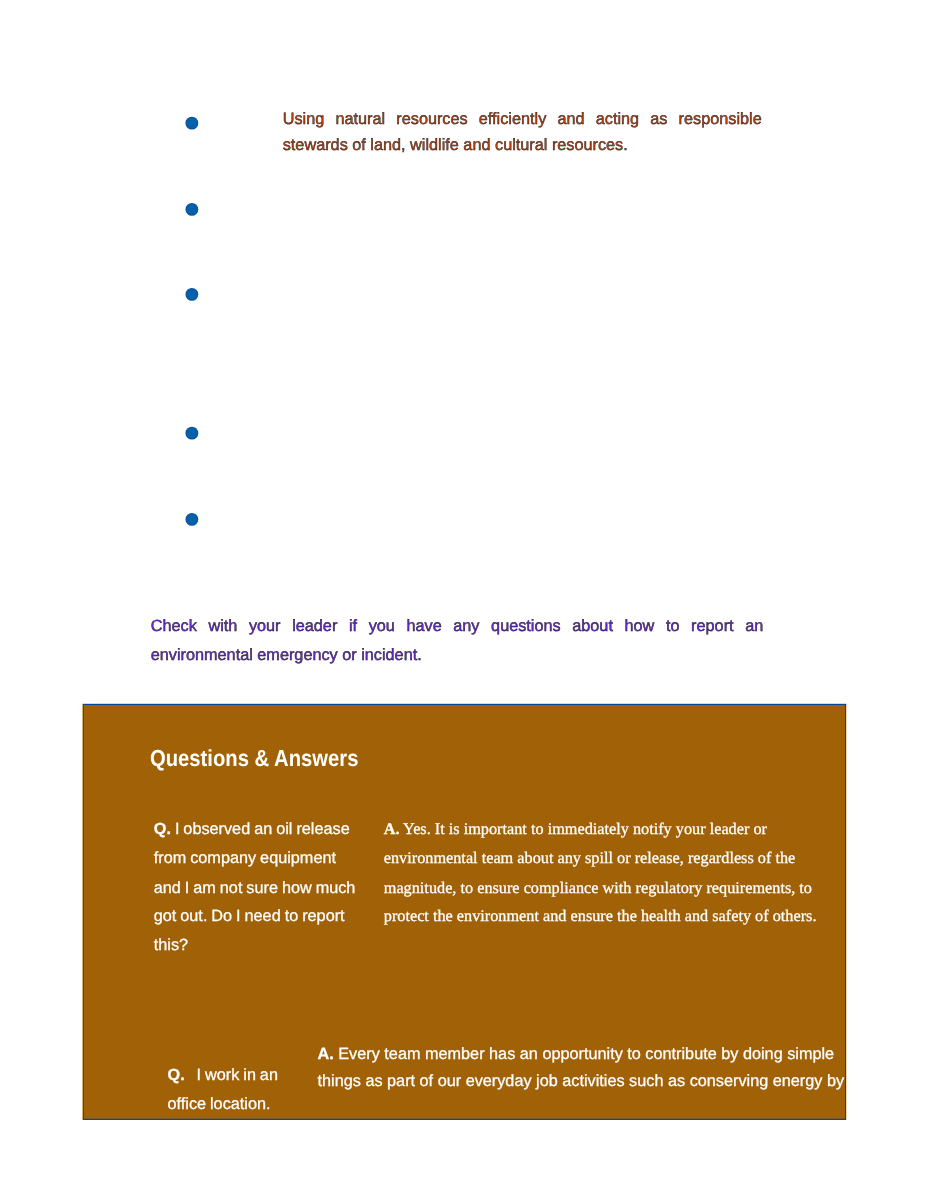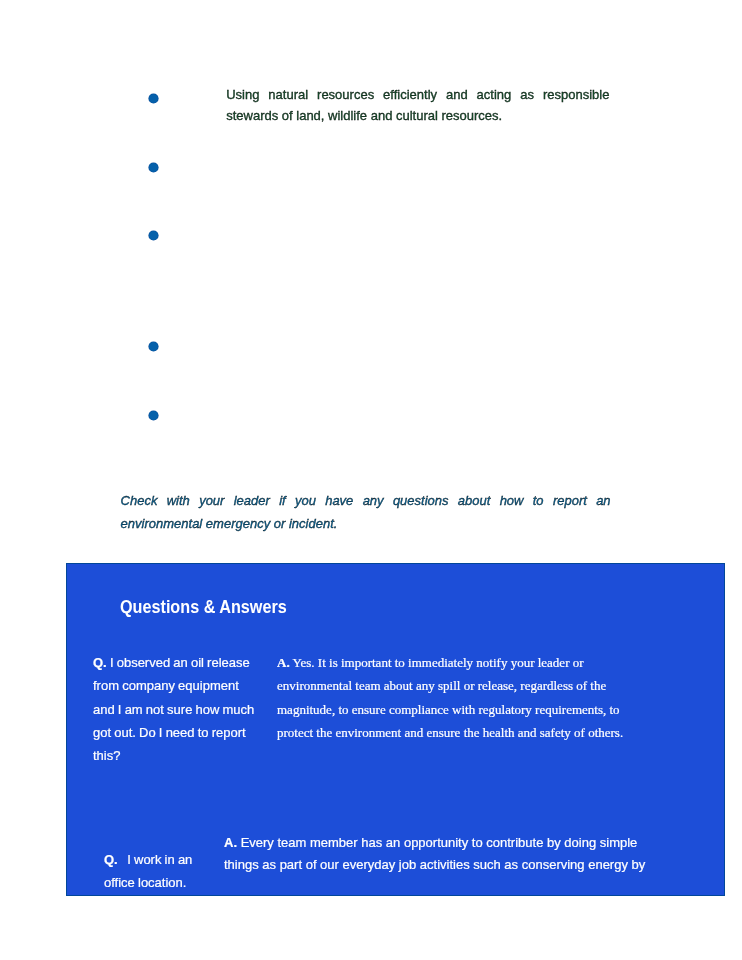--- a/index.html
+++ b/index.html
@@ -5,40 +5,40 @@
 <style>
   html,body{margin:0;padding:0;background:#ffffff;}
   body{width:742px;height:960px;font-family:"Liberation Sans",sans-serif;}
   .page{position:relative;width:742px;height:960px;overflow:hidden;background:#ffffff;}
 
   
   .bullet-list{position:absolute;left:0;top:0;width:742px;height:480px;}
   .dot{position:absolute;width:9px;height:9px;border-radius:50%;
        background:#0560aa;box-shadow:0 0 0 0.6px #0b4f9c;left:149px;}
   .btext{position:absolute;left:226.2px;width:383.2px;font-size:13px;line-height:20.6px;
-         color:#14532d;-webkit-text-stroke:0.33px #111111;text-align:justify;}
+         color:#c2410c;-webkit-text-stroke:0.33px #111111;text-align:justify;}
 
   .b1-dot{top:93.5px}  .b1-txt{top:85px}
   .b2-dot{top:162.5px} .b2-txt{top:154px}
   .b3-dot{top:230.5px} .b3-txt{top:222px}
   .b4-dot{top:341.5px} .b4-txt{top:333px}
   .b5-dot{top:410.5px} .b5-txt{top:402px}
 
   
   .closing{position:absolute;left:120.6px;top:490px;width:490px;font-size:13px;line-height:22.9px;
-           color:#0369a1;-webkit-text-stroke:0.33px #111111;text-align:justify;font-style:italic;}
+           color:#6d28d9;-webkit-text-stroke:0.33px #111111;text-align:justify;}
 
   
-  .qabox{position:absolute;left:66px;top:563px;width:611px;height:333px;background:#1d4ed8;
+  .qabox{position:absolute;left:66px;top:563px;width:611px;height:333px;background:#a16207;
          box-shadow:inset 0 1px 0 0 #01479a, inset 0 -1px 0 0 #01479a,
-                    inset 1px 0 0 0 #01479a, inset -1px 0 0 0 #01479a;padding-left:48px;}
+                    inset 1px 0 0 0 #01479a, inset -1px 0 0 0 #01479a;}
   .qatitle{position:absolute;left:54px;top:33px;font-size:18.5px;font-weight:bold;color:#ffffff;
            transform:scaleX(0.875);transform-origin:left center;white-space:nowrap;}
 
-  .q-col,.a-col{position:absolute;color:#ffffff;font-size:13px;line-height:23.35px;
+  .q-col,.a-col{position:absolute;color:#ffffff;font-size:13px;line-height:23.35px;margin-left:30px;
                 -webkit-text-stroke:0.22px #ffffff;}
   .q-col{word-spacing:-0.45px;}
   .lbl{font-weight:bold;}
 
   .qa1-q{left:27px;top:88px;width:168px;}
   .qa1-a{left:211px;top:88px;width:373px;font-family:Liberation Serif, serif;}
   .qa2-q{left:38px;top:284.5px;width:100px;}
   .qa2-a{left:158px;top:269px;width:430px;line-height:22px;}
 </style>
 </head>

